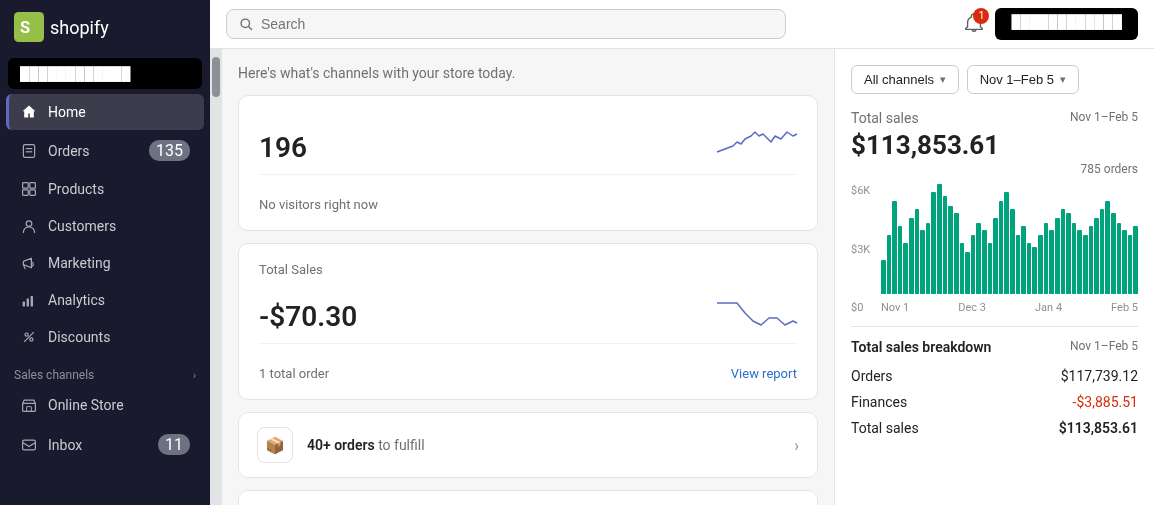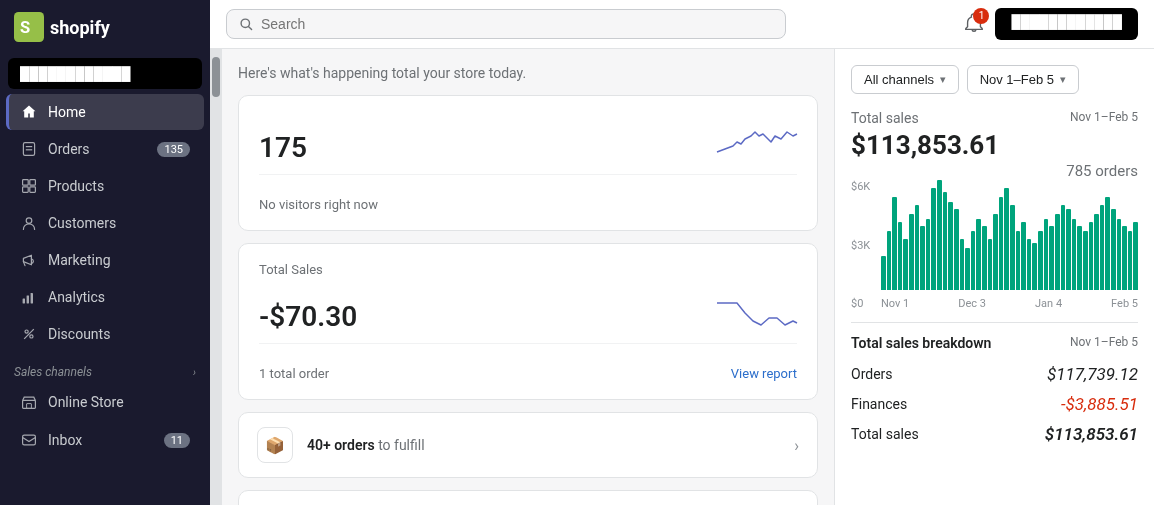--- a/index.html
+++ b/index.html
@@ -4,29 +4,29 @@
   <style>
     * { box-sizing: border-box; margin: 0; padding: 0; }
     body { font-family: -apple-system, BlinkMacSystemFont, 'Segoe UI', Roboto, sans-serif; font-size: 14px; background: #f6f6f7; display: flex; height: 505px; overflow: hidden; }
 
     
     .sidebar { width: 210px; background: #1a1a2e; display: flex; flex-direction: column; height: 100%; overflow-y: auto; flex-shrink: 0; }
     .sidebar::-webkit-scrollbar { width: 4px; }
     .sidebar-header { padding: 12px 14px; display: flex; align-items: center; gap: 8px; }
     .shopify-logo { display: flex; align-items: center; gap: 6px; }
     .logo-icon { width: 30px; height: 30px; }
-    .logo-text { color: #fff; font-size: 18px; font-weight: 700; }
+    .logo-text { color: #fff; font-size: 18px; font-weight: 400; }
     .store-selector { background: #000; color: #fff; padding: 8px 12px; margin: 4px 8px; border-radius: 6px; font-size: 13px; font-weight: 500; cursor: pointer; }
     .nav-item { display: flex; align-items: center; gap: 10px; padding: 9px 14px; color: #c9ccd0; cursor: pointer; border-radius: 6px; margin: 1px 6px; position: relative; }
     .nav-item.active { background: rgba(255,255,255,0.15); color: #fff; border-left: 3px solid #5c6ac4; padding-left: 11px; }
     .nav-item .nav-label { font-size: 14px; }
-    .nav-badge { margin-left: auto; background: #6c7282; color: #fff; border-radius: 10px; padding: 1px 7px; font-size: 11px; }
+    .nav-badge { margin-left: auto; background: #6c7282; color: #fff; border-radius: 10px; padding: 1px 7px; font-size: 16px; }
     .nav-icon { width: 18px; height: 18px; opacity: 0.8; display: flex; align-items: center; justify-content: center; flex-shrink: 0; }
     .nav-item.active .nav-icon { opacity: 1; }
-    .nav-section-label { color: #8c9196; font-size: 12px; padding: 12px 14px 4px; display: flex; align-items: center; justify-content: space-between; font-style: italic; }
+    .nav-section-label { color: #8c9196; font-size: 12px; padding: 12px 14px 4px; display: flex; align-items: center; justify-content: space-between; }
     .nav-section-label .chevron { font-size: 10px; }
 
     
     .main { flex: 1; display: flex; flex-direction: column; overflow: hidden; background: #f6f6f7; }
 
     
     .topbar { background: #fff; padding: 8px 16px; display: flex; align-items: center; gap: 8px; border-bottom: 1px solid #e1e3e5; flex-shrink: 0; }
     .search-bar { flex: 1; max-width: 560px; display: flex; align-items: center; background: #f6f6f7; border: 1px solid #c9ccd0; border-radius: 8px; padding: 6px 12px; gap: 8px; }
     .search-bar input { border: none; background: transparent; outline: none; font-size: 14px; width: 100%; color: #6d7175; }
     .topbar-right { margin-left: auto; display: flex; align-items: center; gap: 10px; }
@@ -65,33 +65,33 @@
     
     .right-panel { width: 320px; background: #fff; border-left: 1px solid #e1e3e5; overflow-y: auto; padding: 16px; flex-shrink: 0; }
     .right-panel::-webkit-scrollbar { display: none; }
     .filter-row { display: flex; gap: 8px; margin-bottom: 16px; }
     .filter-btn { border: 1px solid #c9ccd0; border-radius: 6px; padding: 6px 12px; background: #fff; cursor: pointer; font-size: 13px; color: #202223; display: flex; align-items: center; gap: 6px; }
     .filter-btn .chevron { color: #6d7175; font-size: 11px; }
     .sales-header { display: flex; justify-content: space-between; align-items: flex-start; margin-bottom: 4px; }
     .sales-label { font-size: 14px; color: #6d7175; }
     .sales-date { font-size: 12px; color: #6d7175; }
     .sales-amount { font-size: 26px; font-weight: 700; color: #202223; margin-bottom: 2px; }
-    .orders-count { font-size: 15px; color: #6d7175; text-align: right; margin-bottom: 0; }
+    .orders-count { font-size: 12px; color: #6d7175; text-align: right; margin-bottom: 8px; }
     .chart-area { position: relative; height: 130px; margin-bottom: 8px; }
     .chart-labels-y { position: absolute; left: 0; top: 0; height: 100%; display: flex; flex-direction: column; justify-content: space-between; font-size: 11px; color: #8c9196; }
     .chart-bars { position: absolute; left: 30px; right: 0; top: 0; bottom: 20px; display: flex; align-items: flex-end; gap: 1px; }
     .bar { flex: 1; background: #00a47c; border-radius: 1px 1px 0 0; min-width: 2px; }
     .chart-labels-x { position: absolute; bottom: 0; left: 30px; right: 0; display: flex; justify-content: space-between; font-size: 11px; color: #8c9196; }
     .divider { border: none; border-top: 1px solid #e1e3e5; margin: 12px 0; }
     .breakdown-header { display: flex; justify-content: space-between; margin-bottom: 8px; }
     .breakdown-label { font-size: 14px; font-weight: 600; color: #202223; }
     .breakdown-date { font-size: 12px; color: #6d7175; }
     .breakdown-row { display: flex; justify-content: space-between; align-items: center; padding: 5px 0; }
     .breakdown-name { font-size: 14px; color: #202223; }
-    .breakdown-value { font-size: 17px; color: #202223; font-style: italic; }
+    .breakdown-value { font-size: 14px; color: #202223; }
     .breakdown-value.negative { color: #d82c0d; }
     .breakdown-value.total { font-weight: 600; }
 
     
     svg { overflow: visible; }
   </style>
 </head>
 <body>
 
 <div class="sidebar">
@@ -243,25 +243,25 @@
     </div>
   </div>
 
   <div class="content">
 
     <div class="scroll-track">
       <div class="scroll-thumb"></div>
     </div>
 
     <div class="center-panel">
-      <p class="page-subtitle">Here's what's happening total your store today.</p>
+      <p class="page-subtitle">Here's what's channels with your store today.</p>
 
       <div class="card stat-card">
         <div class="stat-card-body">
-          <div class="stat-value">175</div>
+          <div class="stat-value">196</div>
           <svg class="mini-chart" viewBox="0 0 80 50">
             <polyline points="0,38 8,35 16,32 20,28 24,30 28,25 34,22 38,18 42,22 46,20 50,24 54,28 58,22 64,25 70,18 76,22 80,20" fill="none" stroke="#5c6ac4" stroke-width="1.5" stroke-linejoin="round"></polyline>
           </svg>
         </div>
         <div class="stat-footer">
           <span>No visitors right now</span>
         </div>
       </div>
 
       <div class="card stat-card">

